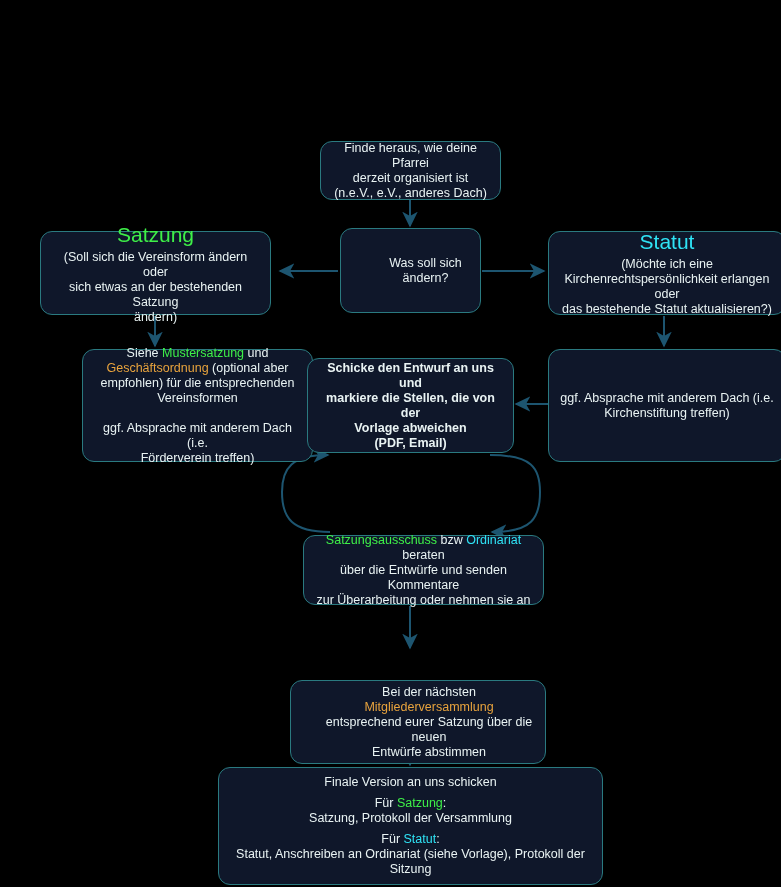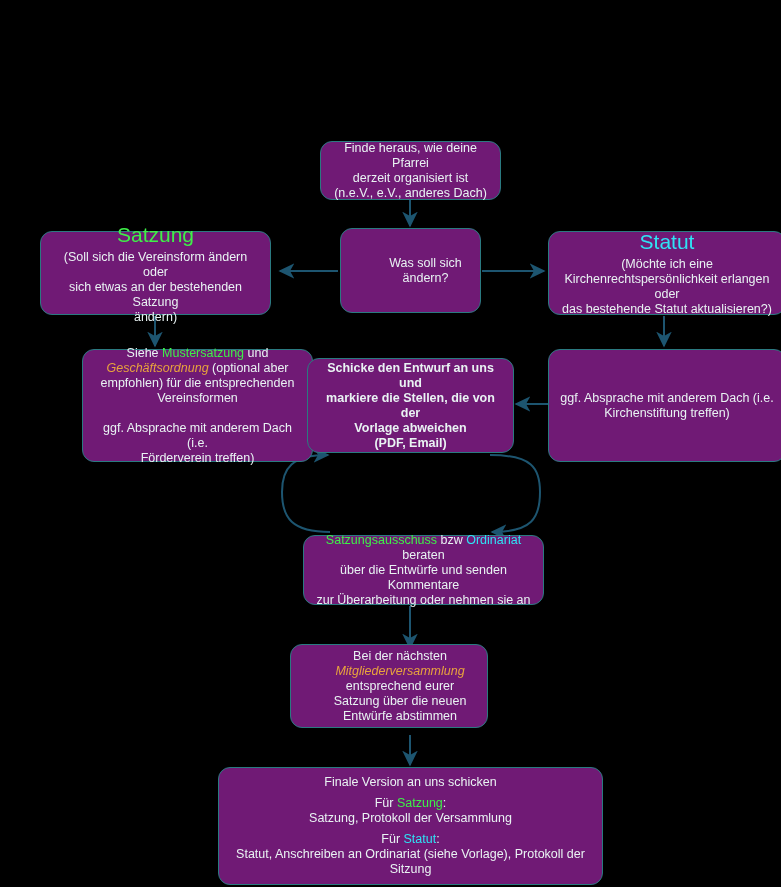--- a/index.html
+++ b/index.html
@@ -24,21 +24,21 @@
   #edges {
     position: absolute;
     inset: 0;
     width: 781px;
     height: 887px;
     pointer-events: none;
   }
   .node {
     position: absolute;
     box-sizing: border-box;
-    background: #701a75;
+    background: #0f172a;
     border: 1px solid #2a7a80;
     border-radius: 12px;
     color: #e9f3f3;
     display: flex;
     flex-direction: column;
     align-items: center;
     justify-content: center;
     text-align: center;
     font-size: 12.5px;
     line-height: 15px;
@@ -57,21 +57,21 @@
     white-space: pre-line;
   }
   .node .para {
     white-space: pre-line;
   }
   .node .para + .para {
     margin-top: 15px;
   }
   .hl-green  { color: #3ef048; }
   .hl-cyan   { color: #2fe3f5; }
-  .hl-orange { color: #e8a33d; font-style: italic; }
+  .hl-orange { color: #e8a33d; }
 </style>
 </head>
 <body>
 
 <div id="canvas">
 
   <svg id="edges" viewBox="0 0 781 887" xmlns="http://www.w3.org/2000/svg">
     <defs>
       <marker id="ah" markerWidth="9" markerHeight="9" refX="7.2" refY="4.5" orient="auto" markerUnits="strokeWidth">
         <path d="M0,0.6 L8,4.5 L0,8.4 L2.2,4.5 Z" fill="#1d5570"></path>
@@ -147,21 +147,21 @@
 Vorlage abweichen
 (PDF, Email)</div>
   </div>
 
   <div class="node" style="left:303px; top:535px; width:241px; height:70px;">
     <div class="body"><span class="hl-green">Satzungsausschuss</span><span> bzw </span><span class="hl-cyan">Ordinariat</span><span> beraten
 über die Entwürfe und senden Kommentare
 zur Überarbeitung oder nehmen sie an</span></div>
   </div>
 
-  <div class="node" style="left:290px; top:644px; width:198px; height:84px;padding-left:32px;">
+  <div class="node" style="left:290px; top:680px; width:256px; height:84px;padding-left:32px;">
     <div class="body"><span>Bei der nächsten </span><span class="hl-orange">Mitgliederversammlung</span><span>
 entsprechend eurer Satzung über die neuen
 Entwürfe abstimmen</span></div>
   </div>
 
   <div class="node" style="left:218px; top:767px; width:385px; height:118px;">
     <div>Finale Version an uns schicken</div>
     <div style="height:15px"></div>
     <div><span>Für </span><span class="hl-green">Satzung</span><span>:</span></div>
     <div>Satzung, Protokoll der Versammlung</div>

